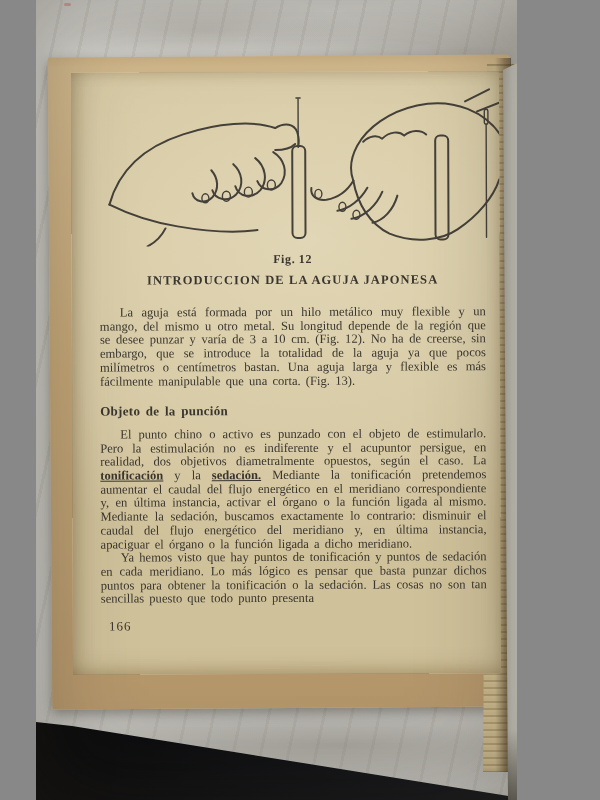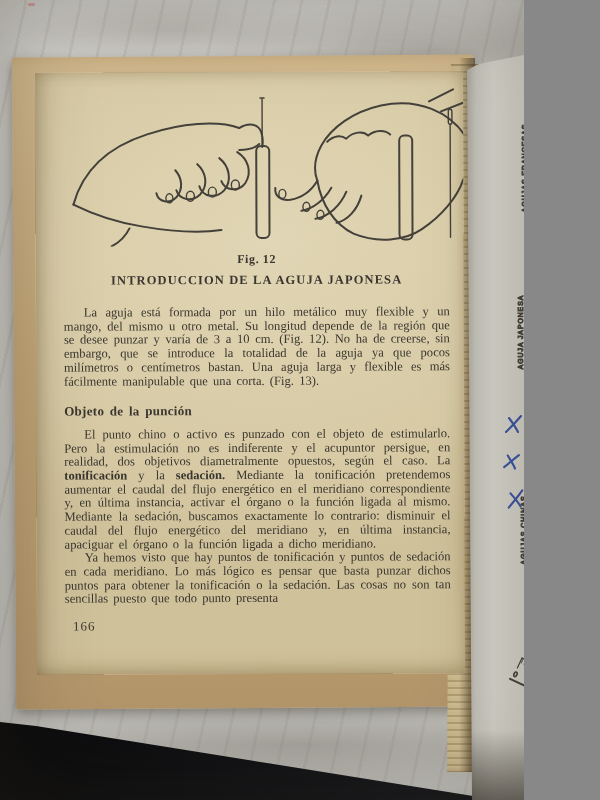--- a/index.html
+++ b/index.html
@@ -1,17 +1,17 @@
 <!DOCTYPE html>
 <html><head>
 <meta charset="utf-8">
 <style>
   html,body{margin:0;padding:0;background:#888;}
-  .photo{position:relative;width:524px;height:800px;overflow:hidden;
-    background:#22c55e;font-family:"Liberation Serif",serif;}
+  .photo{position:relative;width:481px;height:800px;overflow:hidden;
+    background:#22c55e;font-family:"Liberation Serif",serif;margin-left:36px;}
   
   .table-surface{position:absolute;inset:0;
     background:
       radial-gradient(ellipse 320px 70px at 430px 50px, rgba(120,115,106,.38), transparent 70%),
       radial-gradient(ellipse 220px 45px at 170px 30px, rgba(130,124,114,.25), transparent 70%),
       radial-gradient(ellipse 500px 60px at 300px 745px, rgba(110,104,94,.35), transparent 75%),
       repeating-linear-gradient(102deg, transparent 0 24px, rgba(138,134,126,.14) 24px 27px),
       linear-gradient(#d2d1cc, #c3c2bd);}
   .speck{position:absolute;left:28px;top:3px;width:7px;height:3px;border-radius:2px;
     background:#d88f93;opacity:.8;}
@@ -43,21 +43,21 @@
                inset 0 10px 16px -12px rgba(118,92,52,.3);}
   .page-inner{padding:14px 14px 0 28px;}
   .figure-wrap{margin:0 0 0 6px;}
   .fig-caption{text-align:center;font-weight:700;font-size:12px;letter-spacing:.6px;margin-top:2px;}
   .fig-title{text-align:center;font-weight:600;font-size:12.5px;letter-spacing:1.1px;margin-top:6px;}
   .bodytext{font-size:12.6px;line-height:13.7px;text-align:justify;word-spacing:2px;}
   .indent{text-indent:20px;}
   .para1{margin-top:18px;}
   .section-heading{margin-top:16px;font-weight:700;font-size:13px;letter-spacing:.3px;}
   .para2{margin-top:10px;}
-  .b{font-weight:700;}
+  .b{font-weight:700;text-decoration:underline;}
   .page-number{margin-top:12px;margin-left:8px;font-size:13px;letter-spacing:1px;}
   
   .right-page{position:absolute;left:466px;top:36px;width:134px;height:764px;z-index:6;
     clip-path:polygon(13px 28px, 118px 7px, 134px 4px, 134px 764px, 6px 764px, 1px 34px);
     background:linear-gradient(90deg,#a5a39a 0,#c5c3ba 10px,#d8d6ce 28px,#dddbd3 70%,#d4d2ca 100%);}
   .right-page:after{content:"";position:absolute;left:0;bottom:0;width:100%;height:70px;
     background:linear-gradient(rgba(28,24,18,0), rgba(28,24,18,.55));}
   .rp-svg{position:absolute;left:0;top:0;}
   .vignette{position:absolute;inset:0;z-index:9;pointer-events:none;
     box-shadow:inset 0 0 95px rgba(48,42,32,.35);}

